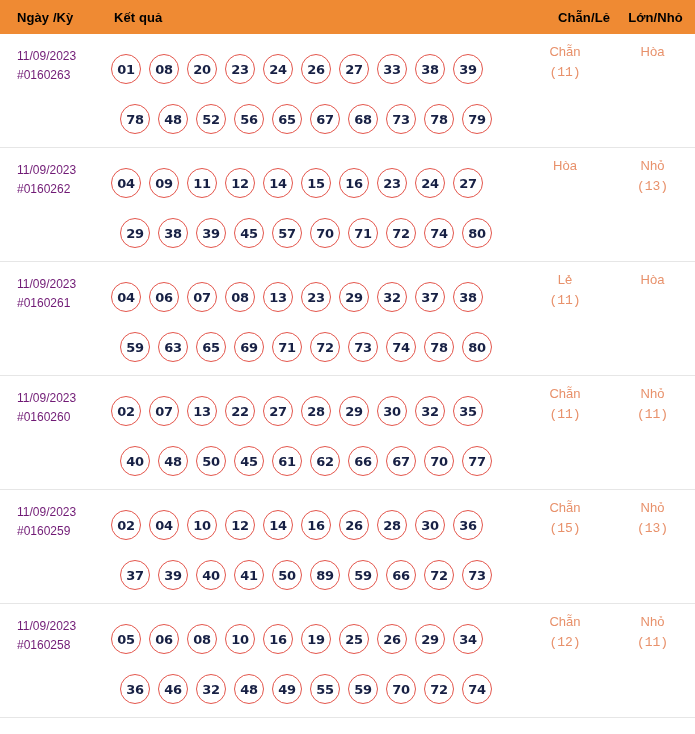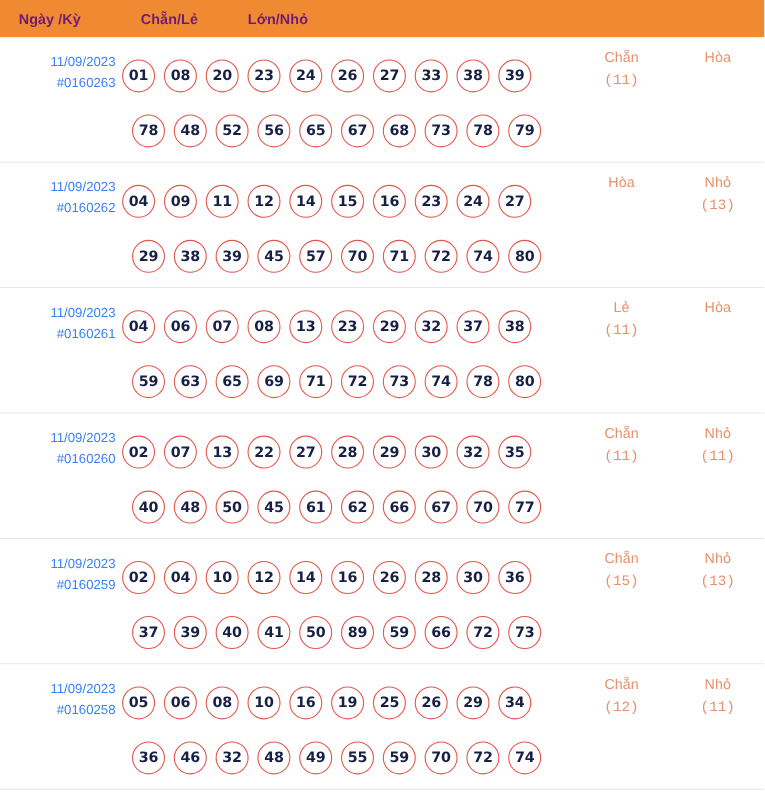--- a/index.html
+++ b/index.html
@@ -23,58 +23,57 @@
     background: #ffffff;
     position: relative;
   }
 
   
   .table-header {
     display: flex;
     align-items: center;
     height: 34px;
     background: #ef8a33;
-    color: #701a75;
+    color: #000000;
     font-size: 13px;
     font-weight: bold;
     letter-spacing: 0.1px;
   }
   .col-date   { width: 105px; padding-left: 16px; box-sizing: border-box; }
   .col-result { width: 415px; padding-left: 9px;  box-sizing: border-box; }
   .col-oe     { width: 90px;  text-align: center; box-sizing: border-box; }
   .col-bs     { width: 85px;  text-align: center; box-sizing: border-box; }
 
   .table-header .col-date   { padding-left: 17px; }
   .table-header .col-result { padding-left: 9px; }
-  .table-header .col-oe     { text-align: center; padding-left: 8px; }
-  .table-header .col-bs     { text-align: right; padding-left: 6px; }
+  .table-header .col-oe     { text-align: right; padding-left: 8px; }
+  .table-header .col-bs     { text-align: center; padding-left: 6px; }
 
   
   .table-body { display: block; }
 
   .result-row {
     display: flex;
     align-items: flex-start;
     height: 114px;
     box-sizing: border-box;
     border-bottom: 1px solid #e6e6e6;
     background: #ffffff;
   }
   .result-row:last-child { border-bottom: 1px solid #e6e6e6; }
 
   
   .cell-date {
     width: 105px;
     box-sizing: border-box;
     padding: 13px 0 0 17px;
-    color: #3b82f6;
+    color: #701a75;
     font-size: 12px;
     line-height: 19px;
     white-space: nowrap;
-    text-align: right;
   }
   .date-line, .draw-id { display: block; }
 
   
   .cell-result {
     width: 415px;
     box-sizing: border-box;
     padding-top: 10px;
   }
   .ball-line {
@@ -117,20 +116,21 @@
   .stat-label { display: block; }
   .stat-count { display: block; font-family: Liberation Mono, monospace; }
 </style>
 </head>
 <body>
 
 <div class="results-table">
 
   <div class="table-header">
     <div class="col-date">Ngày /Kỳ</div>
+    <div class="col-result">Kết quả</div>
     <div class="col-oe">Chẵn/Lẻ</div>
     <div class="col-bs">Lớn/Nhỏ</div>
   </div>
 
   <div class="table-body" id="table-body">
       <div class="result-row">
         <div class="cell-date">
           <span class="date-line">11/09/2023</span>
           <span class="draw-id">#0160263</span>
         </div>

